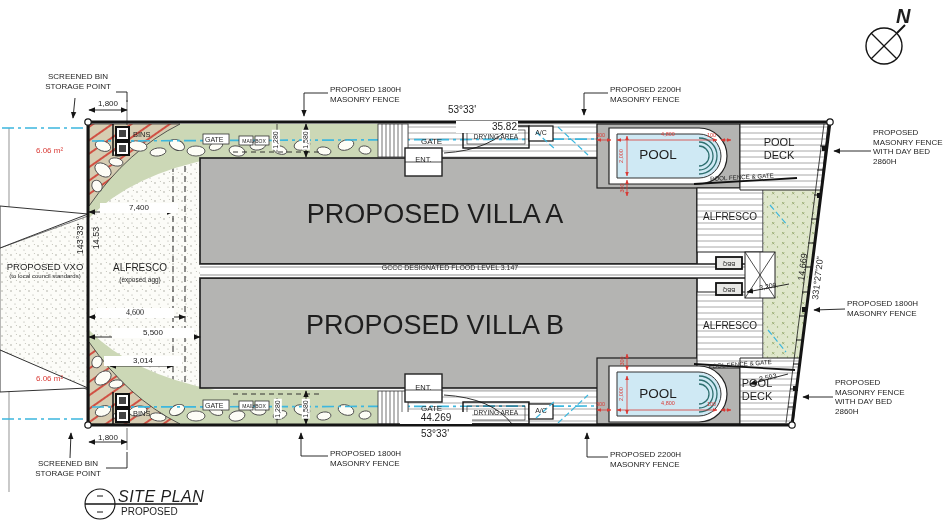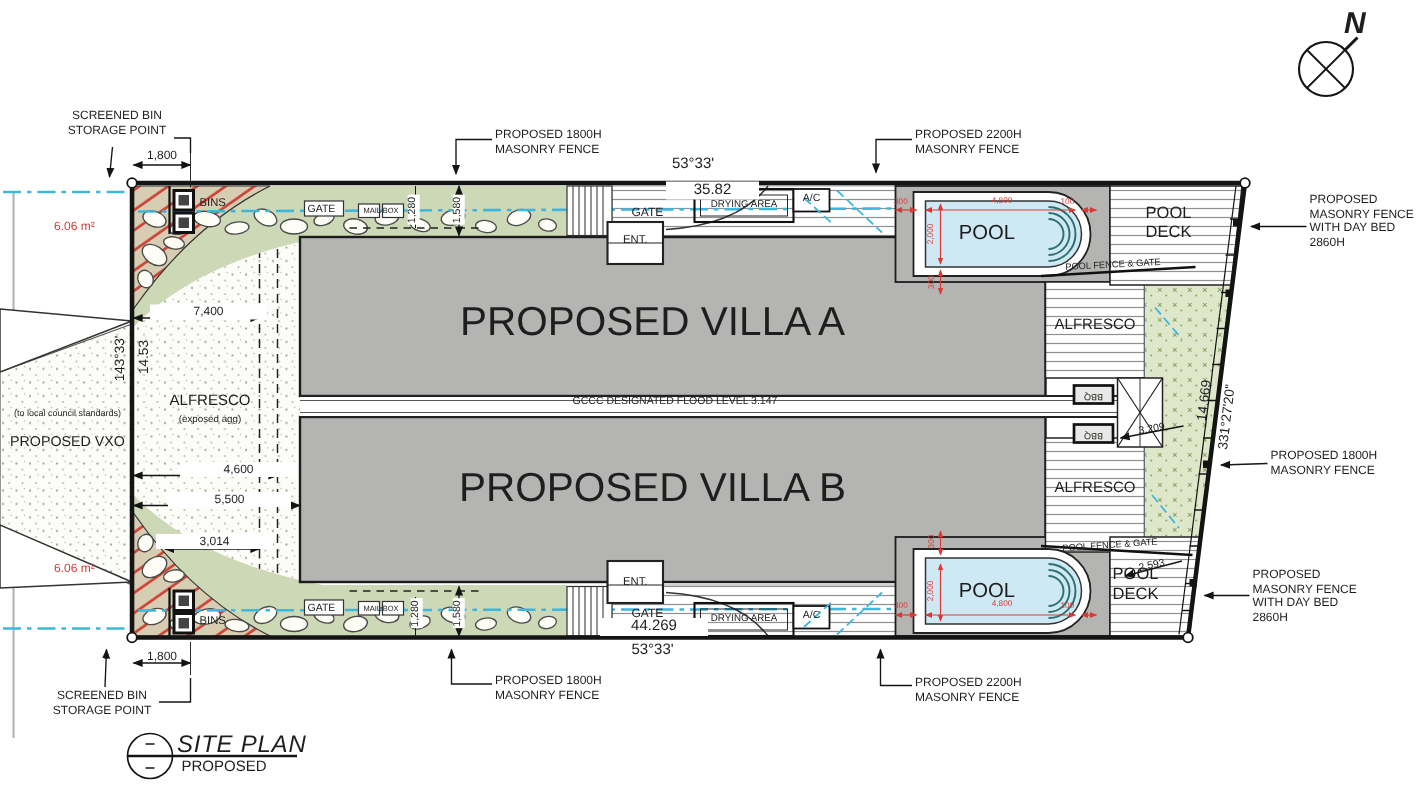--- a/index.html
+++ b/index.html
@@ -363,21 +363,21 @@
 MASONRY FENCE
 WITH DAY BED
 2860H</div>
 <div class="lbl" style="left:835px;top:378px;font-size:8px;">PROPOSED
 MASONRY FENCE
 WITH DAY BED
 2860H</div>
 <div class="lbl" style="left:847px;top:299px;font-size:8px;">PROPOSED 1800H
 MASONRY FENCE</div>
 
-<div class="lbl c" style="left:0px;top:261px;width:90px;font-size:9.5px;margin-top:28px;">PROPOSED VXO</div>
+<div class="lbl c" style="left:0px;top:261px;width:90px;font-size:9.5px;">PROPOSED VXO</div>
 <div class="lbl c" style="left:0px;top:273px;width:90px;font-size:6px;">(to local council standards)</div>
 
 <div class="lbl c" style="left:98px;top:262px;width:84px;font-size:10px;">ALFRESCO</div>
 <div class="lbl c" style="left:98px;top:276px;width:84px;font-size:6.5px;">(exposed agg)</div>
 
 <div class="lbl c" style="left:230px;top:309px;width:410px;font-size:27px;">PROPOSED VILLA B</div>
 <div class="lbl c" style="left:230px;top:198px;width:410px;font-size:27px;">PROPOSED VILLA A</div>
 <div class="lbl c" style="left:280px;top:264px;width:340px;font-size:7px;">GCCC DESIGNATED FLOOD LEVEL 3.147</div>
 
 <div class="lbl c" style="left:618px;top:147px;width:80px;font-size:13.5px;">POOL</div>
@@ -402,32 +402,32 @@
 <div class="lbl c" style="left:463px;top:133px;width:66px;font-size:6.5px;">DRYING AREA</div>
 <div class="lbl c" style="left:463px;top:409px;width:66px;font-size:6.5px;">DRYING AREA</div>
 <div class="lbl c" style="left:529px;top:129px;width:24px;font-size:7px;">A/C</div>
 <div class="lbl c" style="left:529px;top:407px;width:24px;font-size:7px;">A/C</div>
 <div class="lbl" style="left:133px;top:130px;font-size:7.5px;">BINS</div>
 <div class="lbl" style="left:133px;top:409px;font-size:7.5px;">BINS</div>
 <div class="lbl rc" style="left:729px;top:263px;--r:180deg;font-size:6px;">BBQ</div>
 <div class="lbl rc" style="left:729px;top:289px;--r:180deg;font-size:6px;">BBQ</div>
 
 <div class="lbl c" style="left:432px;top:104px;width:60px;font-size:10px;">53°33'</div>
-<div class="lbl c tag" style="left:444px;top:121px;width:60px;font-size:10px;">35.82</div>
+<div class="lbl c tag" style="left:456px;top:121px;width:60px;font-size:10px;text-align:right;">35.82</div>
 <div class="lbl c tag" style="left:400px;top:412px;width:70px;font-size:10px;">44.269</div>
 <div class="lbl c" style="left:400px;top:428px;width:70px;font-size:10px;">53°33'</div>
 <div class="lbl rc" style="left:80px;top:239px;--r:-90deg;font-size:9px;">143°33'</div>
 <div class="lbl rc" style="left:96px;top:238px;--r:-90deg;font-size:9px;">14.53</div>
 <div class="lbl rc" style="left:803px;top:267px;--r:-83deg;font-size:9px;">14.669</div>
 <div class="lbl rc" style="left:818px;top:278px;--r:-83deg;font-size:9px;">331°27'20"</div>
 
 <div class="lbl c" style="left:86px;top:99px;width:44px;font-size:8px;">1,800</div>
 <div class="lbl c" style="left:86px;top:433px;width:44px;font-size:8px;">1,800</div>
 <div class="lbl c tag" style="left:100px;top:203px;width:76px;font-size:8px;">7,400</div>
-<div class="lbl c tag" style="left:120px;top:308px;width:76px;font-size:8px;">4,600</div>
+<div class="lbl c tag" style="left:96px;top:308px;width:76px;font-size:8px;font-family:Liberation Serif, serif;">4,600</div>
 <div class="lbl c tag" style="left:112px;top:328px;width:80px;font-size:8px;">5,500</div>
 <div class="lbl c tag" style="left:104px;top:356px;width:76px;font-size:8px;">3,014</div>
 <div class="lbl rc tag" style="left:306px;top:140px;--r:-90deg;font-size:7px;">1,580</div>
 <div class="lbl rc tag" style="left:276px;top:140px;--r:-90deg;font-size:7px;">1,280</div>
 <div class="lbl rc tag" style="left:306px;top:409px;--r:-90deg;font-size:7px;">1,580</div>
 <div class="lbl rc tag" style="left:278px;top:409px;--r:-90deg;font-size:7px;">1,280</div>
 <div class="lbl rc" style="left:768px;top:287px;--r:-10deg;font-size:7px;">3,209</div>
 <div class="lbl rc" style="left:768px;top:378px;--r:-12deg;font-size:7px;">2,593</div>
 
 <div class="lbl red" style="left:596px;top:132px;font-size:5.5px;">300</div>

